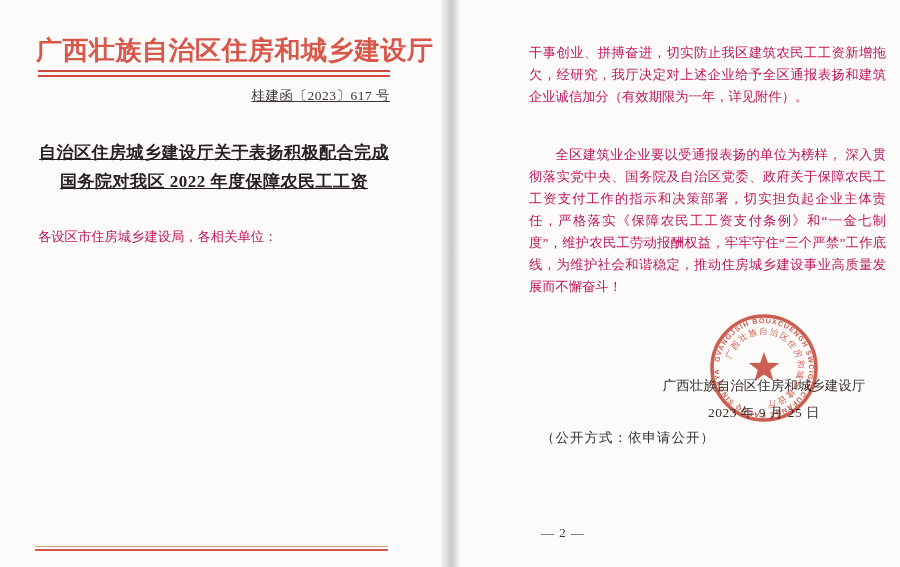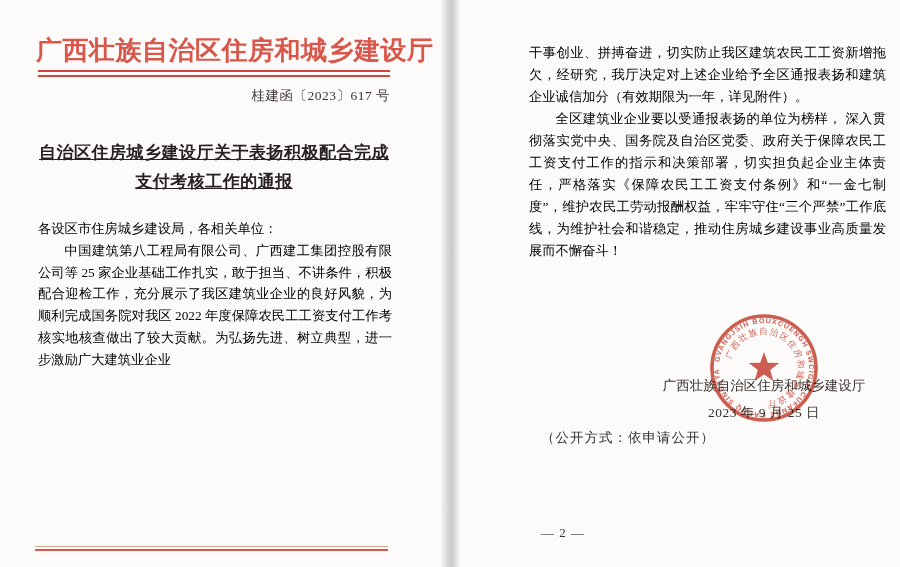--- a/index.html
+++ b/index.html
@@ -21,34 +21,34 @@
     position:absolute;left:36px;top:33px;width:356px;
     font-size:26px;font-weight:bold;color:#d9564b;
     text-align:center;white-space:nowrap;letter-spacing:.5px;
   }
   .header-rule{
     position:absolute;left:38px;top:70px;width:352px;height:2.5px;
     border-top:2.5px solid #d0463c;border-bottom:2px solid #d0463c;
   }
   .doc-number{
     position:absolute;left:38px;top:87px;width:352px;
-    font-size:13.5px;color:#3a3433;text-align:right;letter-spacing:.5px;
+    font-size:13.5px;color:#3a3433;text-align:right;letter-spacing:.5px;text-decoration:underline;
   }
   .doc-title{
     position:absolute;left:30px;top:139px;width:368px;
     font-size:17px;font-weight:bold;color:#272221;
     text-align:center;line-height:28.5px;letter-spacing:.5px;text-decoration:underline;
   }
   .body-text{
-    font-size:13.3px;line-height:21.8px;color:#000000;
+    font-size:13.3px;line-height:21.8px;color:#be185d;
     text-align:justify;
   }
   .body-text p{margin:0;}
-  .body-text p.ind{text-indent:2em;}
-  .left-body{position:absolute;left:38px;top:218px;width:354px;}
+  .body-text p.ind{text-indent:2em;margin-top:36px;}
+  .left-body{position:absolute;left:38px;top:226px;width:354px;}
   .footer-rule{
     position:absolute;left:35px;top:546px;width:353px;height:2px;
     border-top:1px solid rgba(198,140,100,.75);
     border-bottom:2px solid #d5554a;
   }
   
   .right-body{position:absolute;left:68px;top:42px;width:357px;line-height:22px;}
   .attachment{
     position:absolute;left:68px;top:258px;width:365px;
     font-size:13.3px;line-height:22.5px;color:#3a3534;
@@ -77,25 +77,24 @@
 <body>
 
 <div class="spread">
 
   <div class="page page-left">
     <div class="agency-header">广西壮族自治区住房和城乡建设厅</div>
     <div class="header-rule"></div>
     <div class="doc-number">桂建函〔2023〕617 号</div>
     <div class="doc-title">
       <div>自治区住房城乡建设厅关于表扬积极配合完成</div>
-      <div>支付考核工作的通报</div>
+      <div>国务院对我区 2022 年度保障农民工工资</div>
     </div>
     <div class="left-body body-text">
       <p>各设区市住房城乡建设局，各相关单位：</p>
-      <p class="ind">中国建筑第八工程局有限公司、广西建工集团控股有限公司等 25 家企业基础工作扎实，敢于担当、不讲条件，积极配合迎检工作，充分展示了我区建筑业企业的良好风貌，为顺利完成国务院对我区 2022 年度保障农民工工资支付工作考核实地核查做出了较大贡献。为弘扬先进、树立典型，进一步激励广大建筑业企业</p>
     </div>
     <div class="footer-rule"></div>
   </div>
 
   <div class="gutter"></div>
 
   <div class="page page-right">
     <div class="right-body body-text">
       <p>干事创业、拼搏奋进，切实防止我区建筑农民工工资新增拖欠，经研究，我厅决定对上述企业给予全区通报表扬和建筑企业诚信加分（有效期限为一年，详见附件）。</p>
       <p class="ind">全区建筑业企业要以受通报表扬的单位为榜样， 深入贯彻落实党中央、国务院及自治区党委、政府关于保障农民工工资支付工作的指示和决策部署，切实担负起企业主体责任，严格落实《保障农民工工资支付条例》和“一金七制度”，维护农民工劳动报酬权益，牢牢守住“三个严禁”工作底线，为维护社会和谐稳定，推动住房城乡建设事业高质量发展而不懈奋斗！</p>

